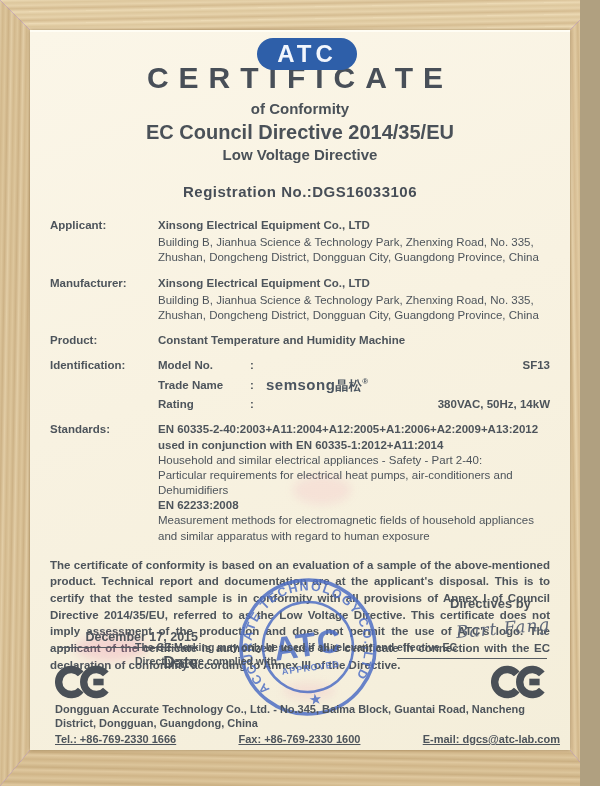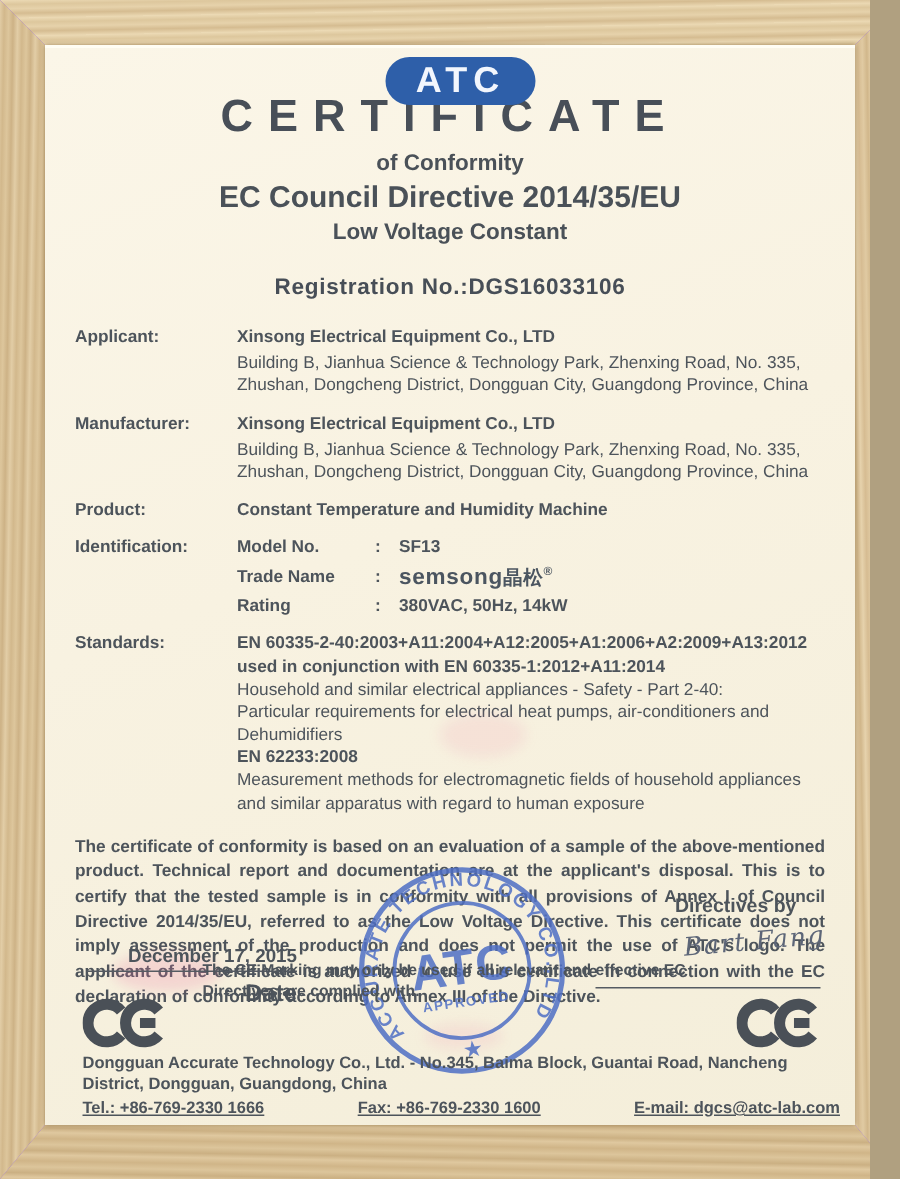--- a/index.html
+++ b/index.html
@@ -46,21 +46,21 @@
     margin-top:20px; margin-bottom:18px; color:#474e57; }
 
   
   .info-row { display:grid; grid-template-columns:108px 1fr; margin-bottom:10px; font-size:11.5px; line-height:1.32; }
   .info-label { font-weight:bold; }
   .company-name { font-weight:bold; }
   .company-address { margin-top:2px; }
   .ident-grid { display:grid; grid-template-columns:92px 16px 1fr; row-gap:2px; align-items:center; }
   .ident-key { font-weight:bold; }
   .ident-sep { font-weight:bold; }
-  .ident-val { font-weight:bold; }
+  .ident-val { font-weight:bold;text-align:right; }
   .brand { font-size:15px; font-weight:bold; letter-spacing:.5px; color:#4b5560; }
   .brand-cjk { font-size:13px; }
   .brand-reg { font-size:8px; vertical-align:super; }
   .std-line { margin:0; }
   .std-bold { font-weight:bold; }
 
   
   .statement { margin-top:13px; font-size:11.5px; font-weight:bold; line-height:1.45;
     text-align:justify; color:#4d545b; }
 
@@ -101,21 +101,21 @@
     <div class="smudge smudge1"></div>
     <div class="smudge smudge2"></div>
     <div class="smudge smudge3"></div>
 
     <div class="logo-row">
       <span class="atc-pill">ATC</span>
     </div>
     <div class="cert-title">CERTIFICATE</div>
     <div class="sub1">of Conformity</div>
     <div class="sub2">EC Council Directive 2014/35/EU</div>
-    <div class="sub3">Low Voltage Constant</div>
+    <div class="sub3">Low Voltage Directive</div>
     <div class="registration">Registration No.:DGS16033106</div>
 
     <div class="info-row">
       <div class="info-label">Applicant:</div>
       <div>
         <div class="company-name">Xinsong Electrical Equipment Co., LTD</div>
         <div class="company-address">Building B, Jianhua Science &amp; Technology Park, Zhenxing Road, No. 335, Zhushan, Dongcheng District, Dongguan City, Guangdong Province, China</div>
       </div>
     </div>
 

